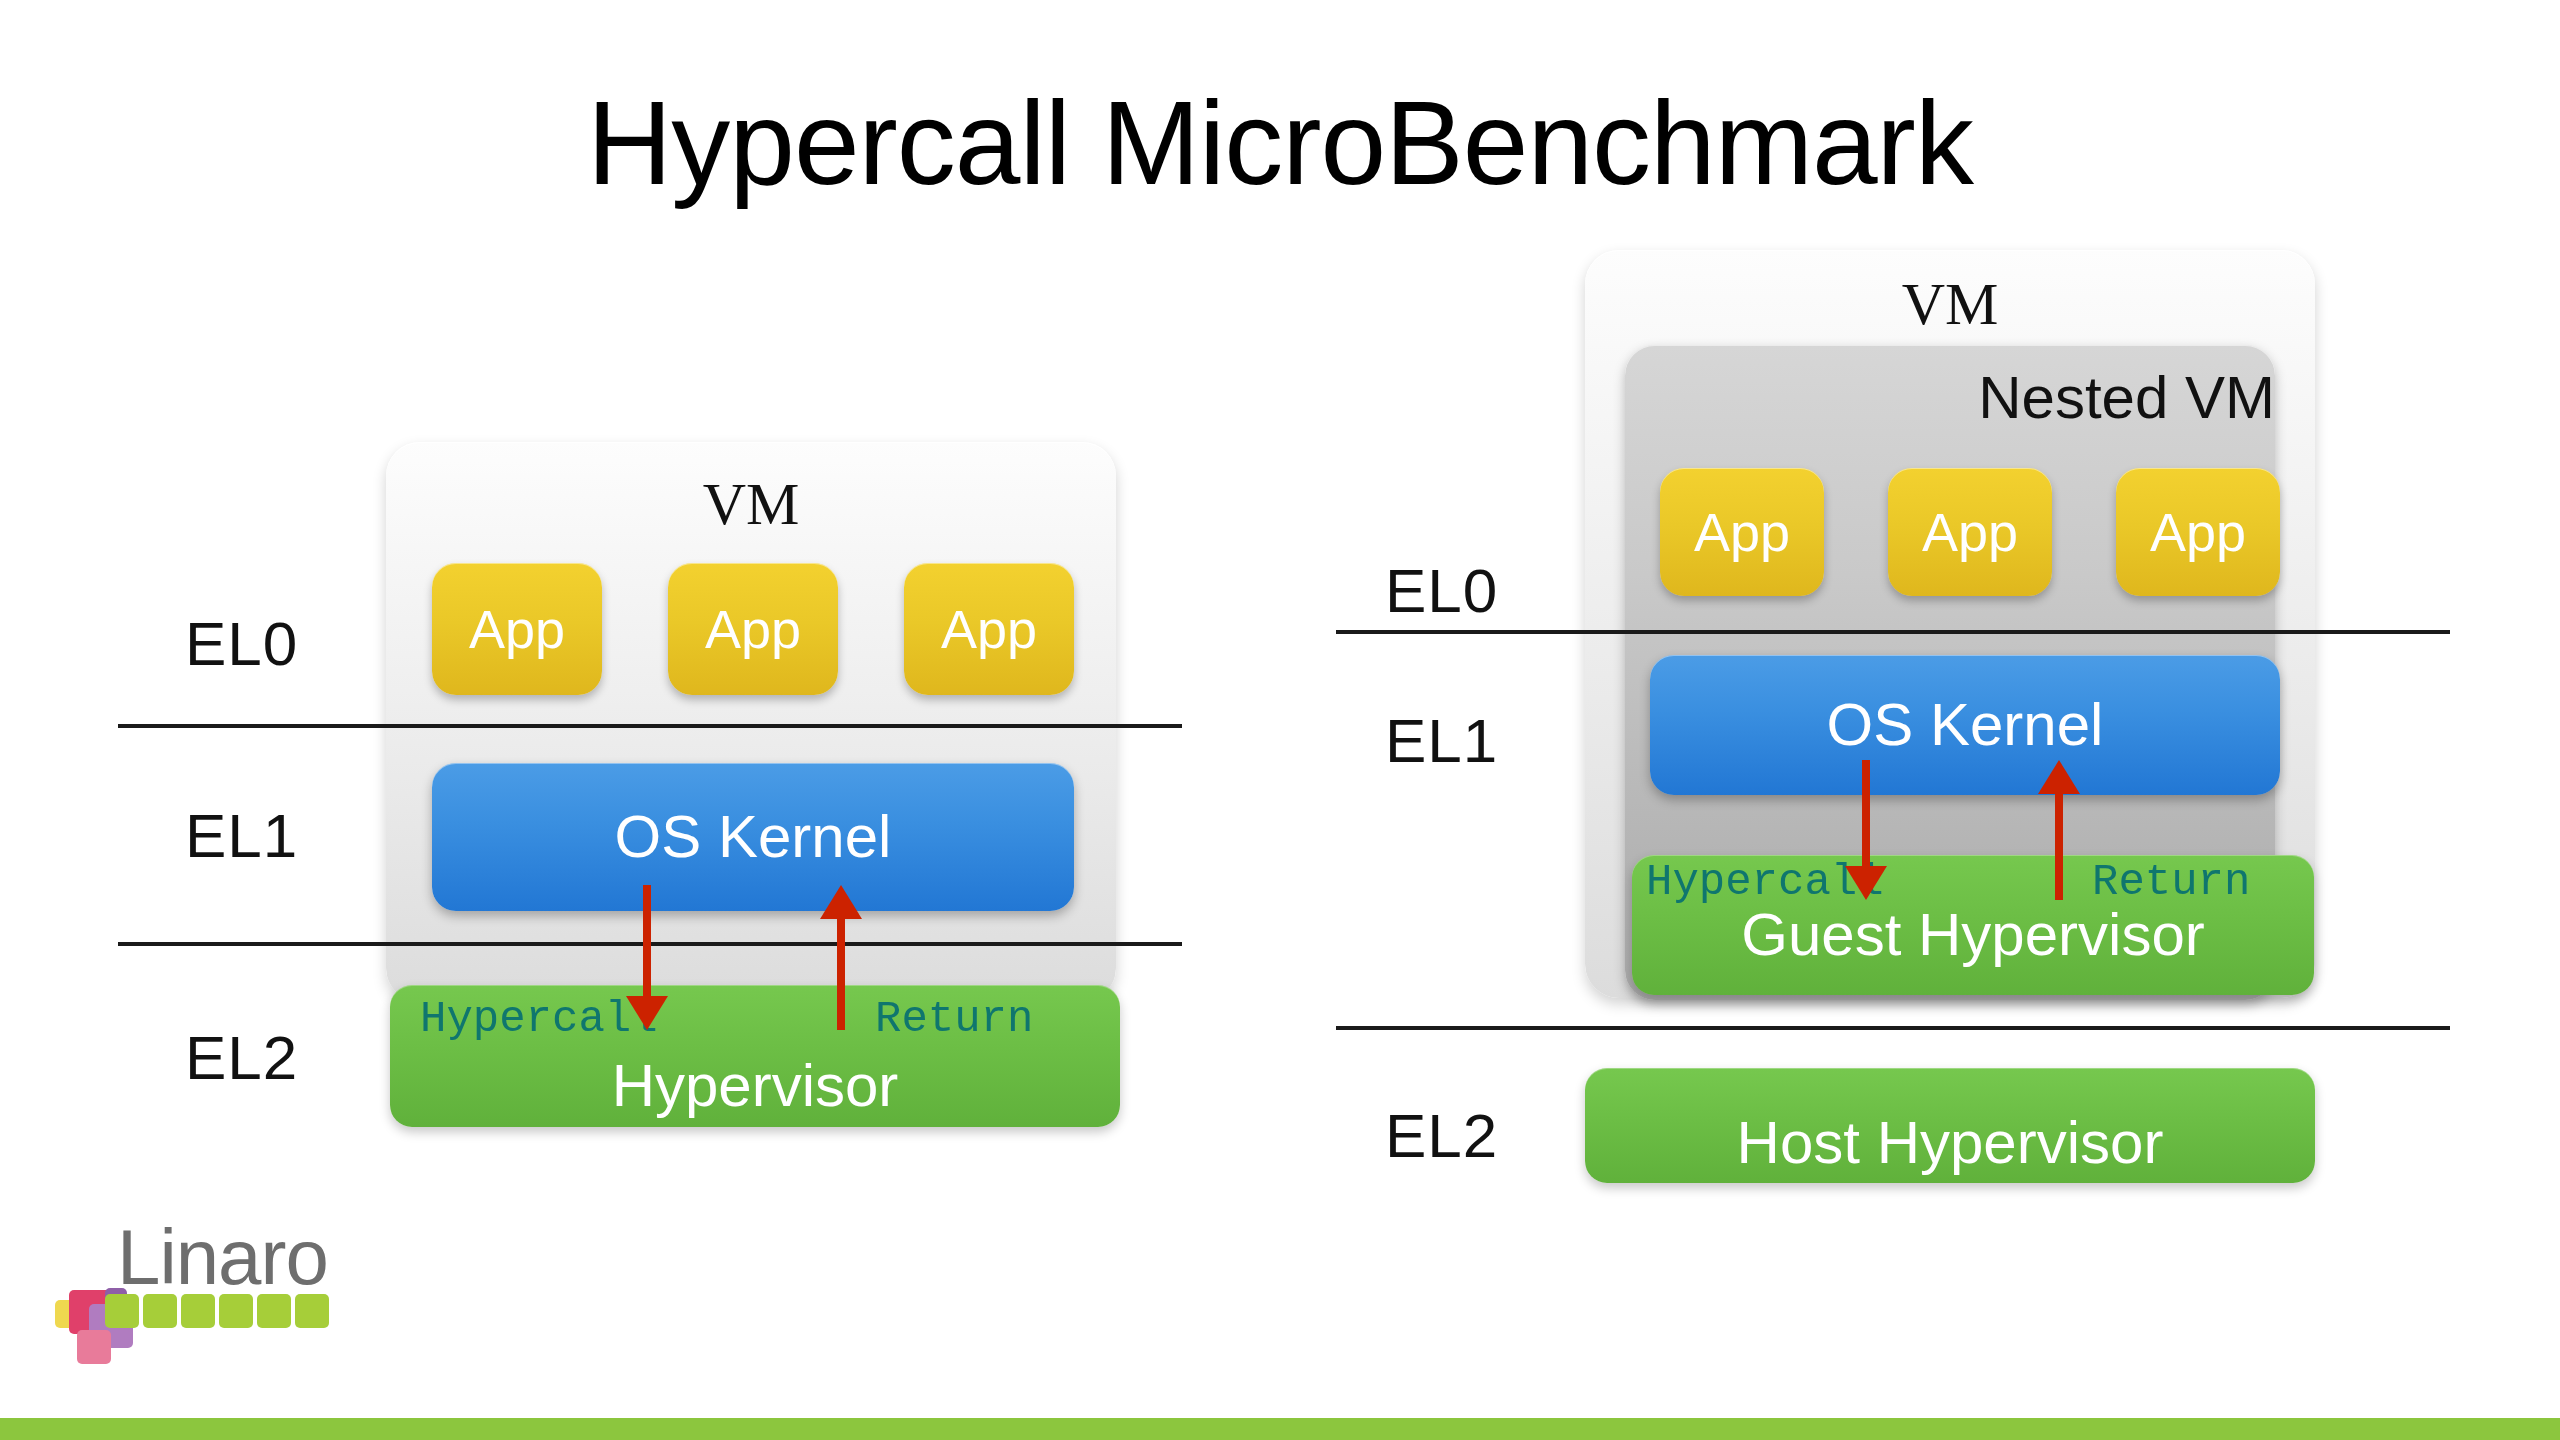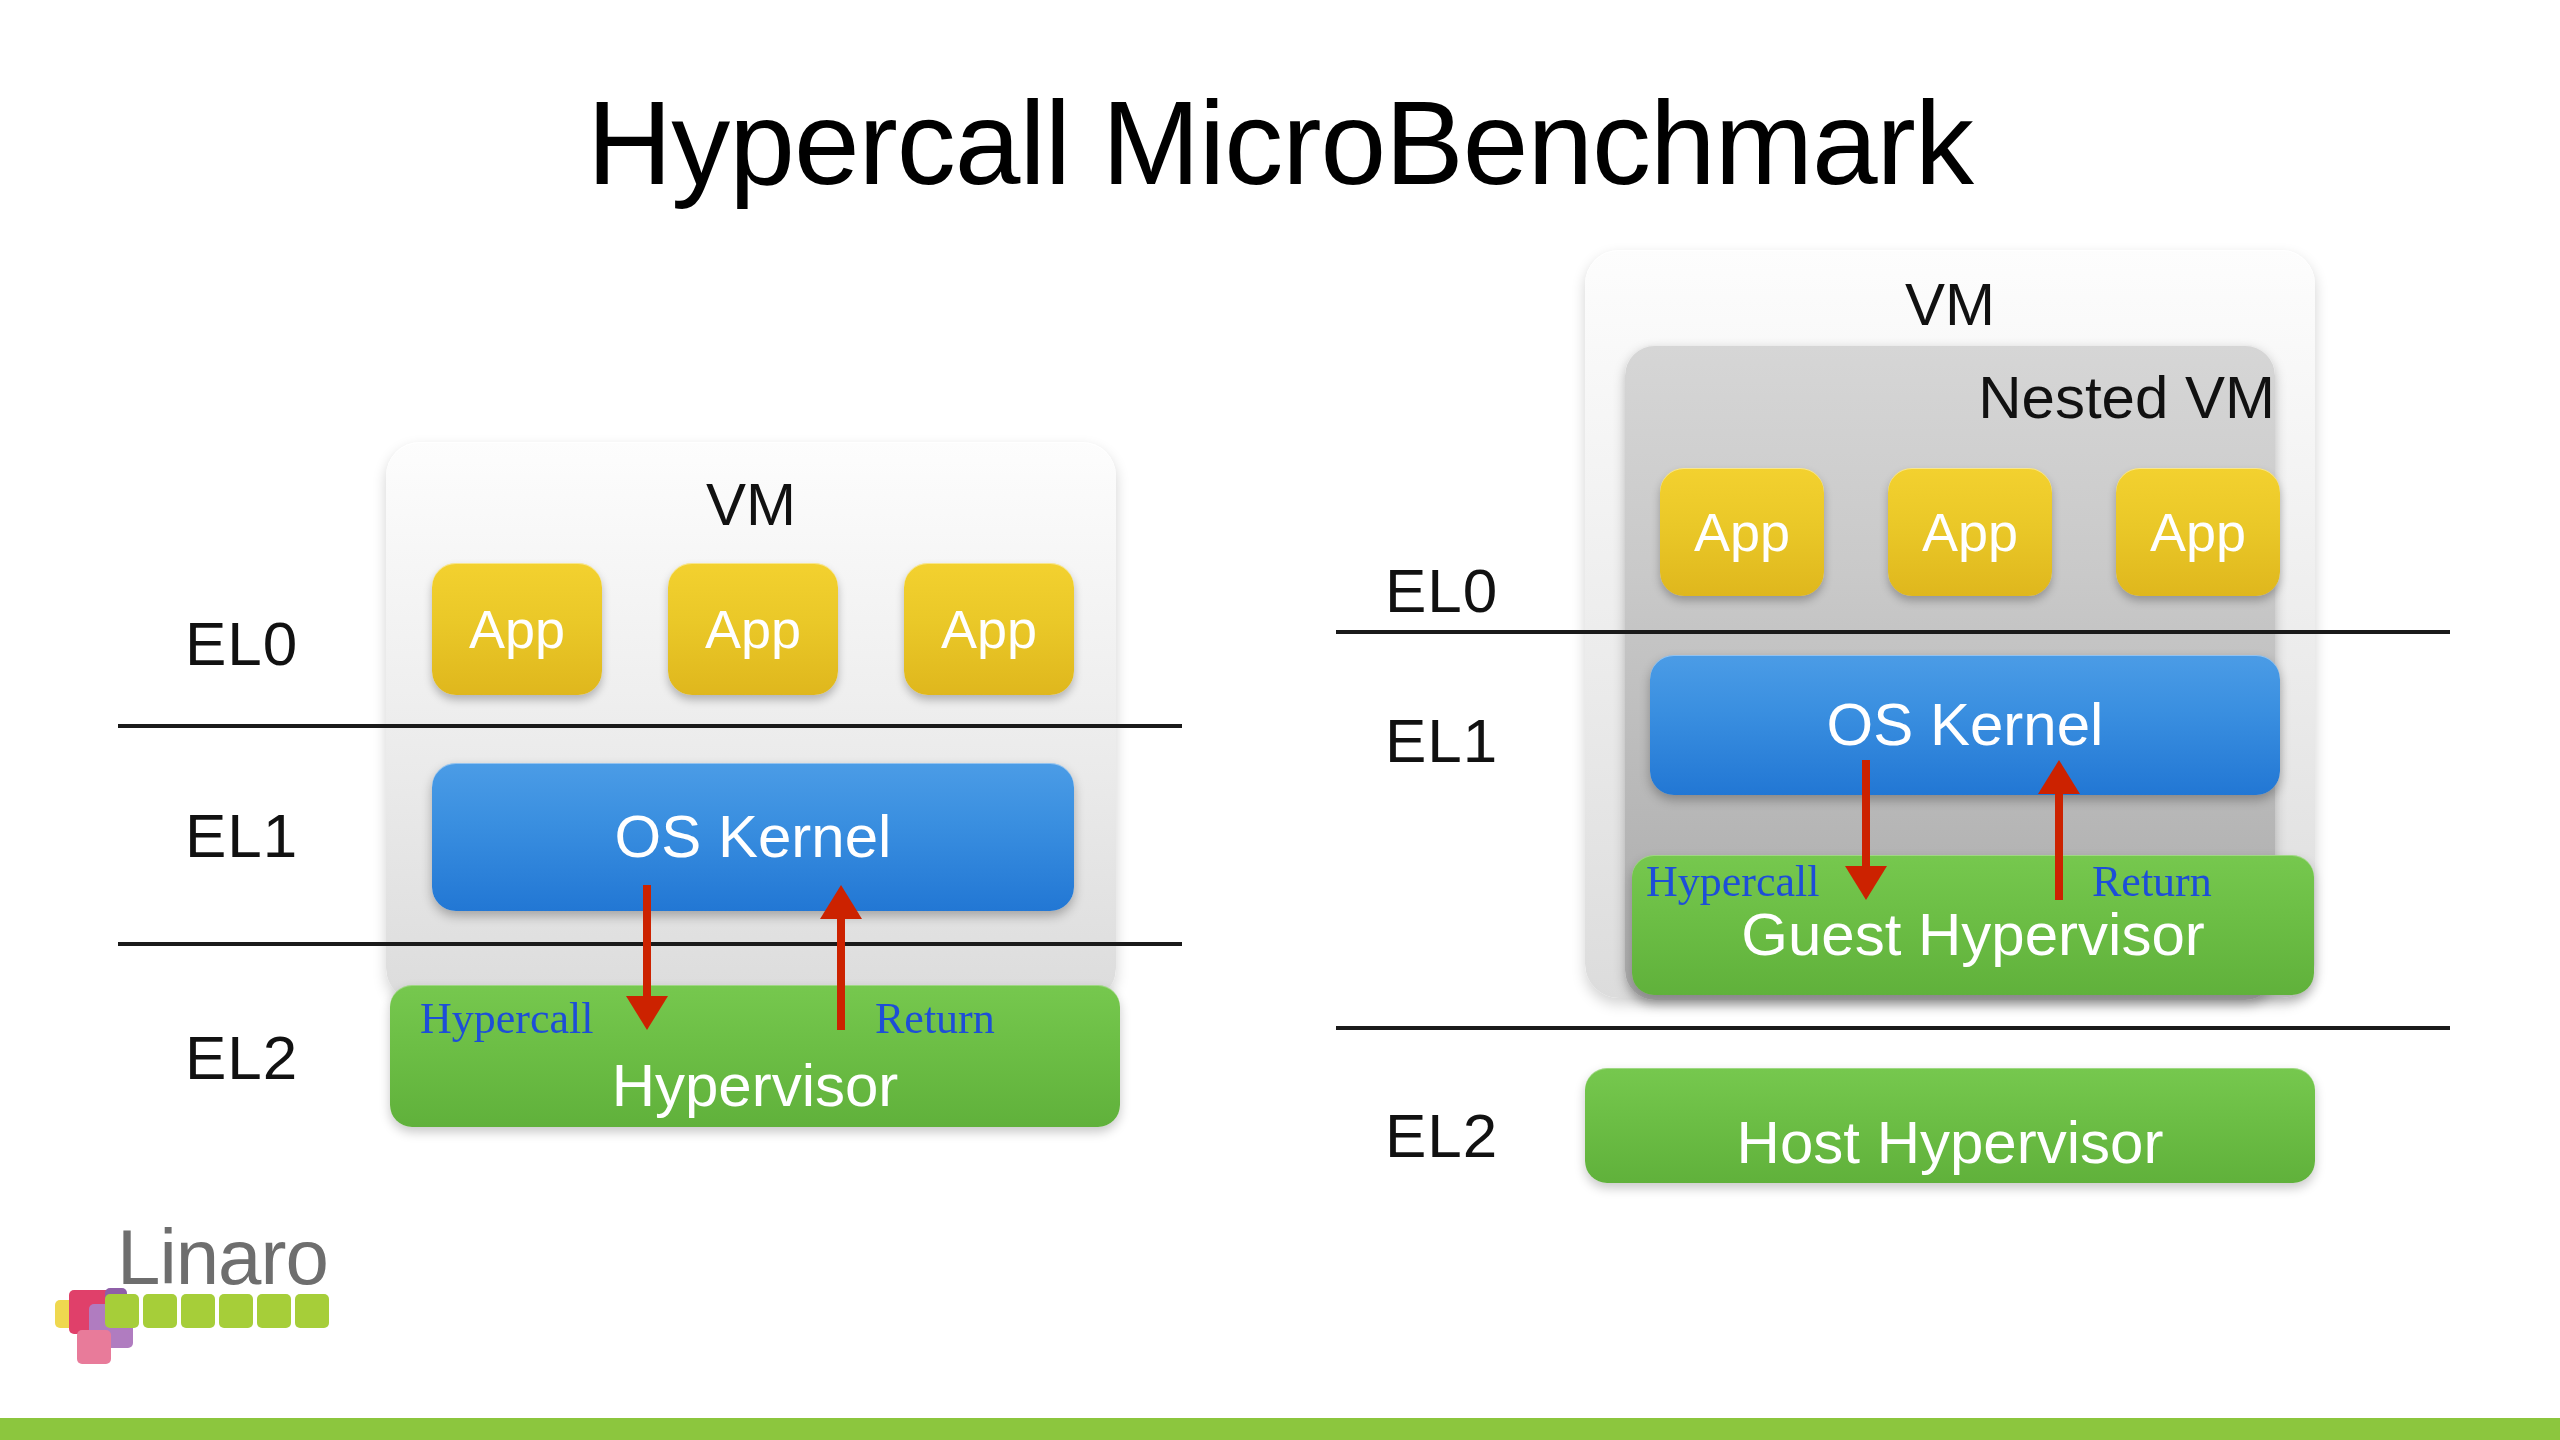--- a/index.html
+++ b/index.html
@@ -49,21 +49,21 @@
     background: linear-gradient(180deg,#fdfdfd 0%, #f6f6f6 22%, #eaeaea 60%, #dcdcdc 100%);
     box-shadow: 0 6px 14px rgba(0,0,0,0.18), inset 0 1px 0 rgba(255,255,255,0.9);
   }
   .vm-caption {
     position: absolute;
     left: 0; right: 0;
     text-align: center;
     font-size: 60px;
     color: #111;
     font-weight: 400;
-    font-family: Liberation Sans, sans-serif;
+    font-family: Liberation Serif, serif;
   }
 
   
   .nested-box {
     position: absolute;
     border-radius: 30px;
     background: linear-gradient(180deg,#d6d6d6 0%, #c9c9c9 35%, #a9a9a9 100%);
     box-shadow: 0 5px 12px rgba(0,0,0,0.25), inset 0 1px 0 rgba(255,255,255,0.55);
   }
   .nested-caption {
@@ -118,24 +118,24 @@
     text-align: center;
     color: #ffffff;
     font-size: 60px;
     font-family: "Liberation Sans", sans-serif;
     line-height: 1;
   }
 
   
   .ann-text {
     position: absolute;
-    color: #1d4ed8;
+    color: #0f766e;
     font-size: 44px;
     white-space: nowrap;
-    font-family: Liberation Serif, serif;
+    font-family: Liberation Mono, monospace;
     line-height: 1;
   }
 
   
   .arrow { position: absolute; }
   .arrow .shaft {
     position: absolute;
     left: 50%; transform: translateX(-50%);
     width: 8px;
     background: #cc2200;

